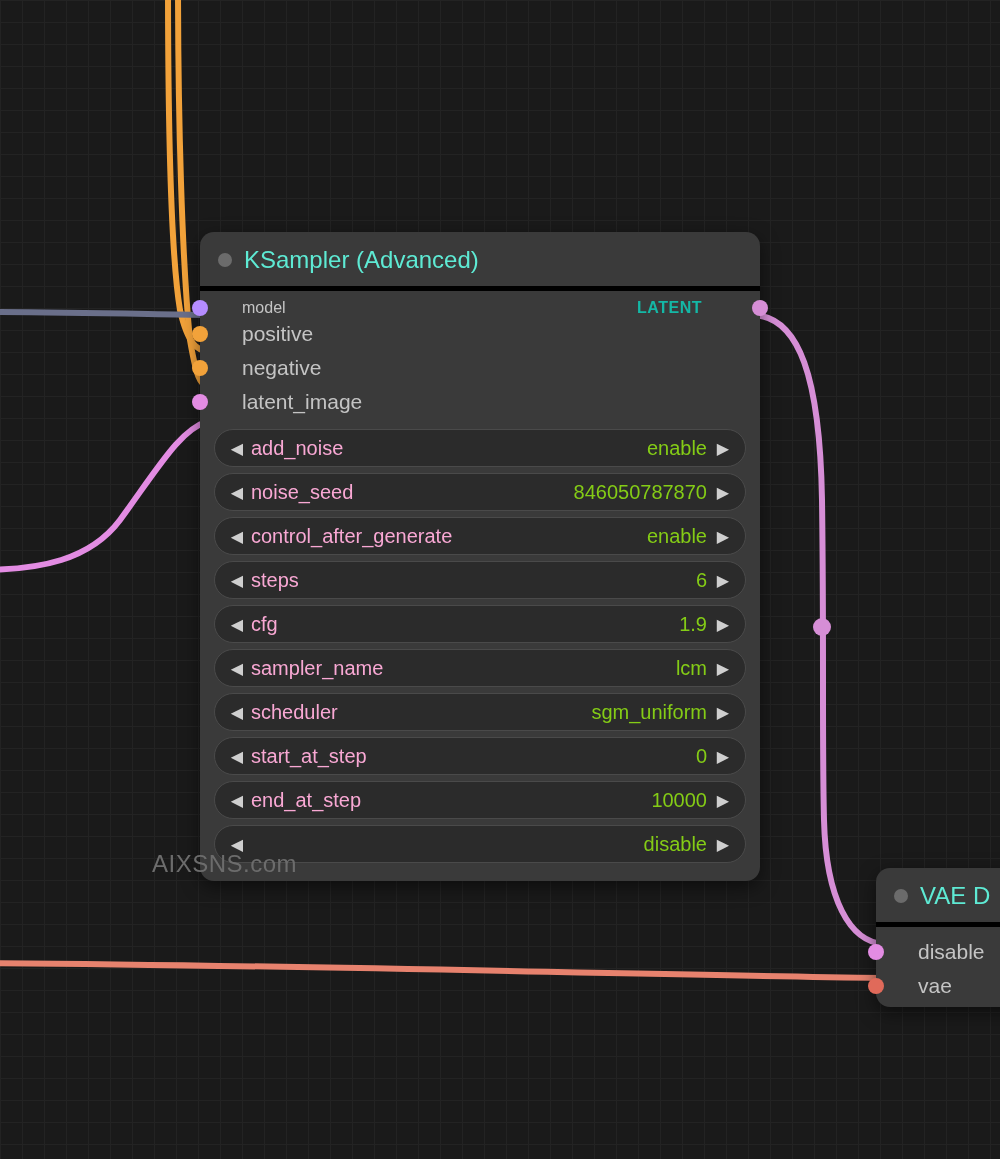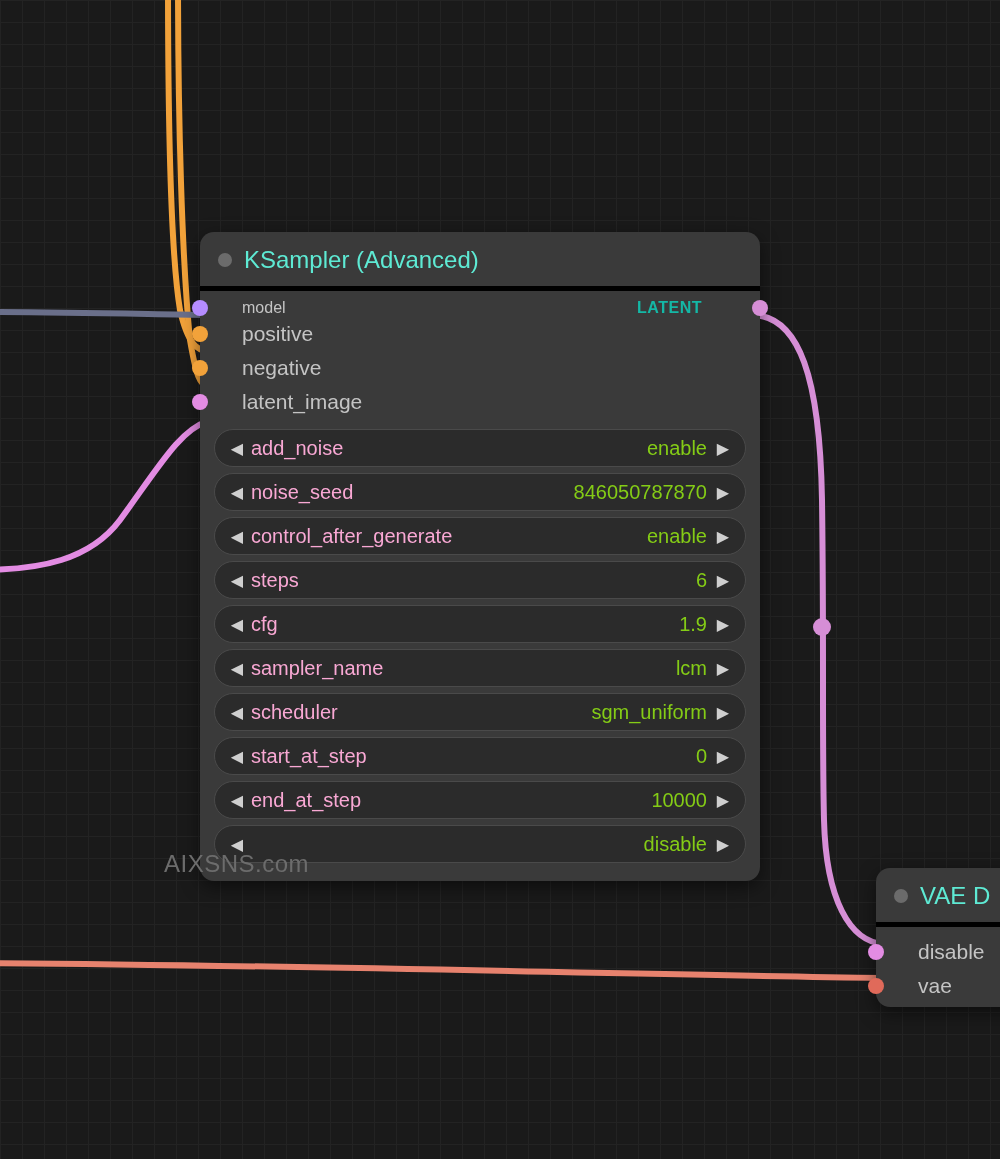--- a/index.html
+++ b/index.html
@@ -75,21 +75,21 @@
   .widget .wlabel { flex: 0 0 auto; margin-left: 4px; color: #f9a8d4; }
   .widget .spacer { flex: 1 1 auto; }
   .widget .wvalue { color: #84cc16; margin-right: 6px; }
   .dot-purple { background: #b58cff; }
   .dot-orange { background: #f2a23a; }
   .dot-pink { background: #e38ce3; }
   .dot-latent { background: #d68ed6; }
   .dot-red { background: #e06a5a; }
   .watermark {
     position: absolute;
-    left: 164px; top: 850px;
+    left: 152px; top: 850px;
     color: #6c6c6c;
     font-size: 24px;
     letter-spacing: 0.5px;
     font-weight: 400;
     z-index: 5;
   }
 </style>
 </head>
 <body>
 

